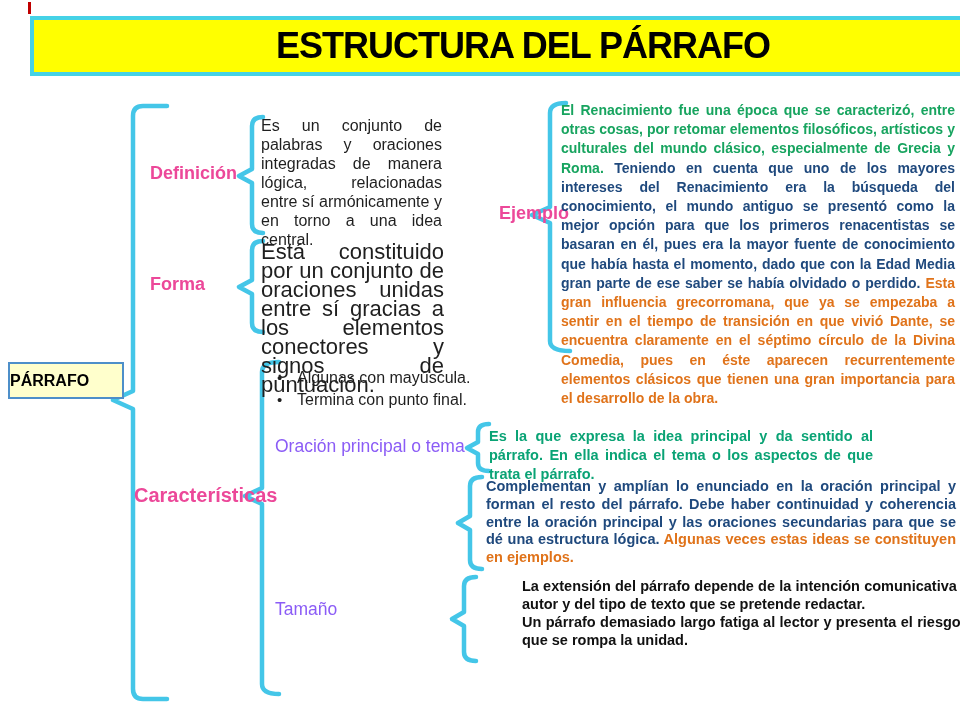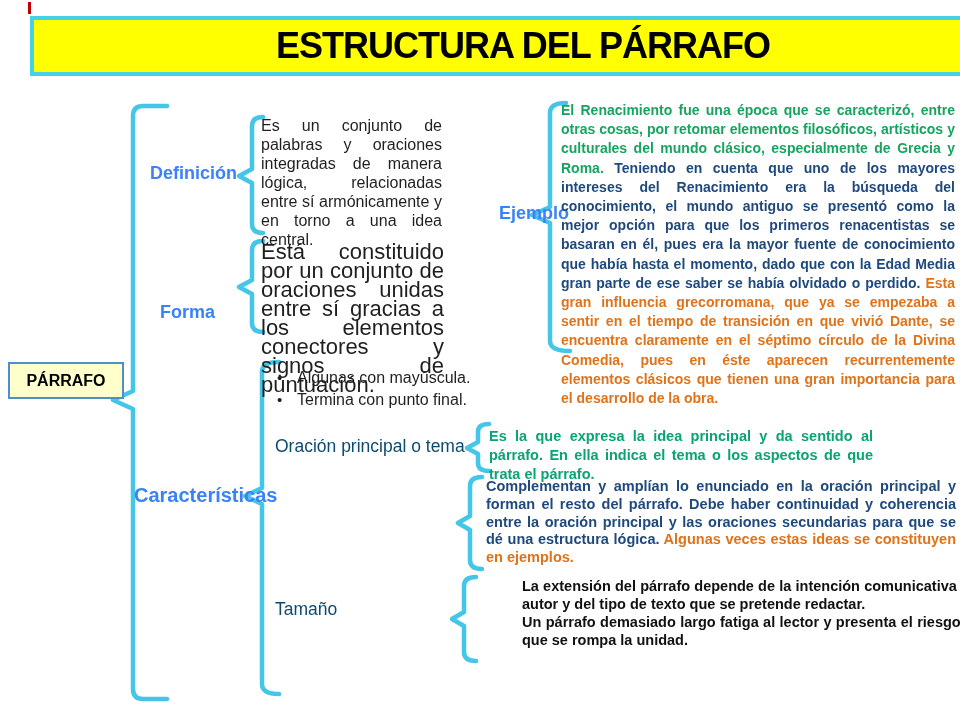--- a/index.html
+++ b/index.html
@@ -9,26 +9,26 @@
 
   
   .title-banner{left:30px;top:16px;width:890px;height:52px;background:#FFFF00;
     border:4px solid #45D2E6;display:flex;align-items:center;justify-content:center;padding-left:44px;}
   .title-text{font-size:36px;font-weight:bold;color:#000;letter-spacing:-1px;}
 
   .red-mark{left:28px;top:2px;width:3px;height:12px;background:#C00000;}
 
   
   .parrafo-box{left:8px;top:362px;width:112px;height:33px;background:#FFFFCC;
-    border:2.5px solid #4E8FC9;display:flex;align-items:center;justify-content:center;}
+    border:2.5px solid #4E8FC9;display:flex;align-items:center;justify-content:flex-start;}
   .parrafo-label{font-size:16px;font-weight:bold;color:#000;}
 
   
-  .blabel{font-weight:bold;color:#3b82f6;font-size:18px;}
-  .glabel{color:#0c4a6e;font-size:17.5px;}
+  .blabel{font-weight:bold;color:#ec4899;font-size:18px;}
+  .glabel{color:#8b5cf6;font-size:17.5px;}
 
   
   .body-justify{text-align:justify;}
   .def-text{left:261px;top:116px;width:181px;font-size:16px;line-height:19px;color:#1F1F1F;}
   .forma-text{left:261px;top:242px;width:183px;font-size:22px;line-height:19px;color:#1F1F1F;}
   .ejemplo-text{left:561px;top:101px;width:394px;font-size:14px;font-weight:bold;line-height:19.2px;}
   .oracion-text{left:489px;top:427px;width:384px;font-size:14.5px;font-weight:bold;line-height:19px;}
   .secundarias-text{left:486px;top:478px;width:470px;font-size:14.5px;font-weight:bold;line-height:17.8px;}
   .tamano-text{left:482px;top:577px;width:460px;font-size:14.5px;font-weight:bold;line-height:18px;white-space:pre-wrap;margin-left:40px;}
 
@@ -62,21 +62,21 @@
     <path d="M 476 577 Q 464 577 464 586 L 464 612 L 452 619 L 464 626 L 464 652 Q 464 661 476 661"></path>
   </svg>
 
   <div class="abs parrafo-box">
     <span class="parrafo-label">PÁRRAFO</span>
   </div>
 
   <div class="abs blabel" style="left:150px;top:163px;">Definición</div>
   <div class="abs def-text body-justify">Es un conjunto de palabras y oraciones integradas de manera lógica, relacionadas entre sí armónicamente y en torno a una idea central.</div>
 
-  <div class="abs blabel" style="left:160px;top:274px;margin-top:28px;">Forma</div>
+  <div class="abs blabel" style="left:150px;top:274px;">Forma</div>
   <div class="abs forma-text body-justify">Está constituido por un conjunto de oraciones unidas entre sí gracias a los elementos conectores y signos de puntuación.</div>
 
   <div class="abs blabel" style="left:467px;top:203px;margin-left:32px;">Ejemplo</div>
   <div class="abs ejemplo-text body-justify"><span style="color: rgb(23, 164, 95);">El Renacimiento fue una época que se caracterizó, entre otras cosas, por retomar elementos filosóficos, artísticos y culturales del mundo clásico, especialmente de Grecia y Roma. </span><span style="color: rgb(31, 73, 125);">Teniendo en cuenta que uno de los mayores intereses del Renacimiento era la búsqueda del conocimiento, el mundo antiguo se presentó como la mejor opción para que los primeros renacentistas se basaran en él, pues era la mayor fuente de conocimiento que había hasta el momento, dado que con la Edad Media gran parte de ese saber se había olvidado o perdido. </span><span style="color: rgb(224, 115, 26);">Esta gran influencia grecorromana, que ya se empezaba a sentir en el tiempo de transición en que vivió Dante, se encuentra claramente en el séptimo círculo de la Divina Comedia, pues en éste aparecen recurrentemente elementos clásicos que tienen una gran importancia para el desarrollo de la obra.</span></div>
 
   <div class="abs blabel" style="left:134px;top:484px;font-size:20px;">Características</div>
 
   <div class="abs" style="left:277px;top:369px;">
     <div class="bullet-row">
       <span class="bullet-dot">•</span>

